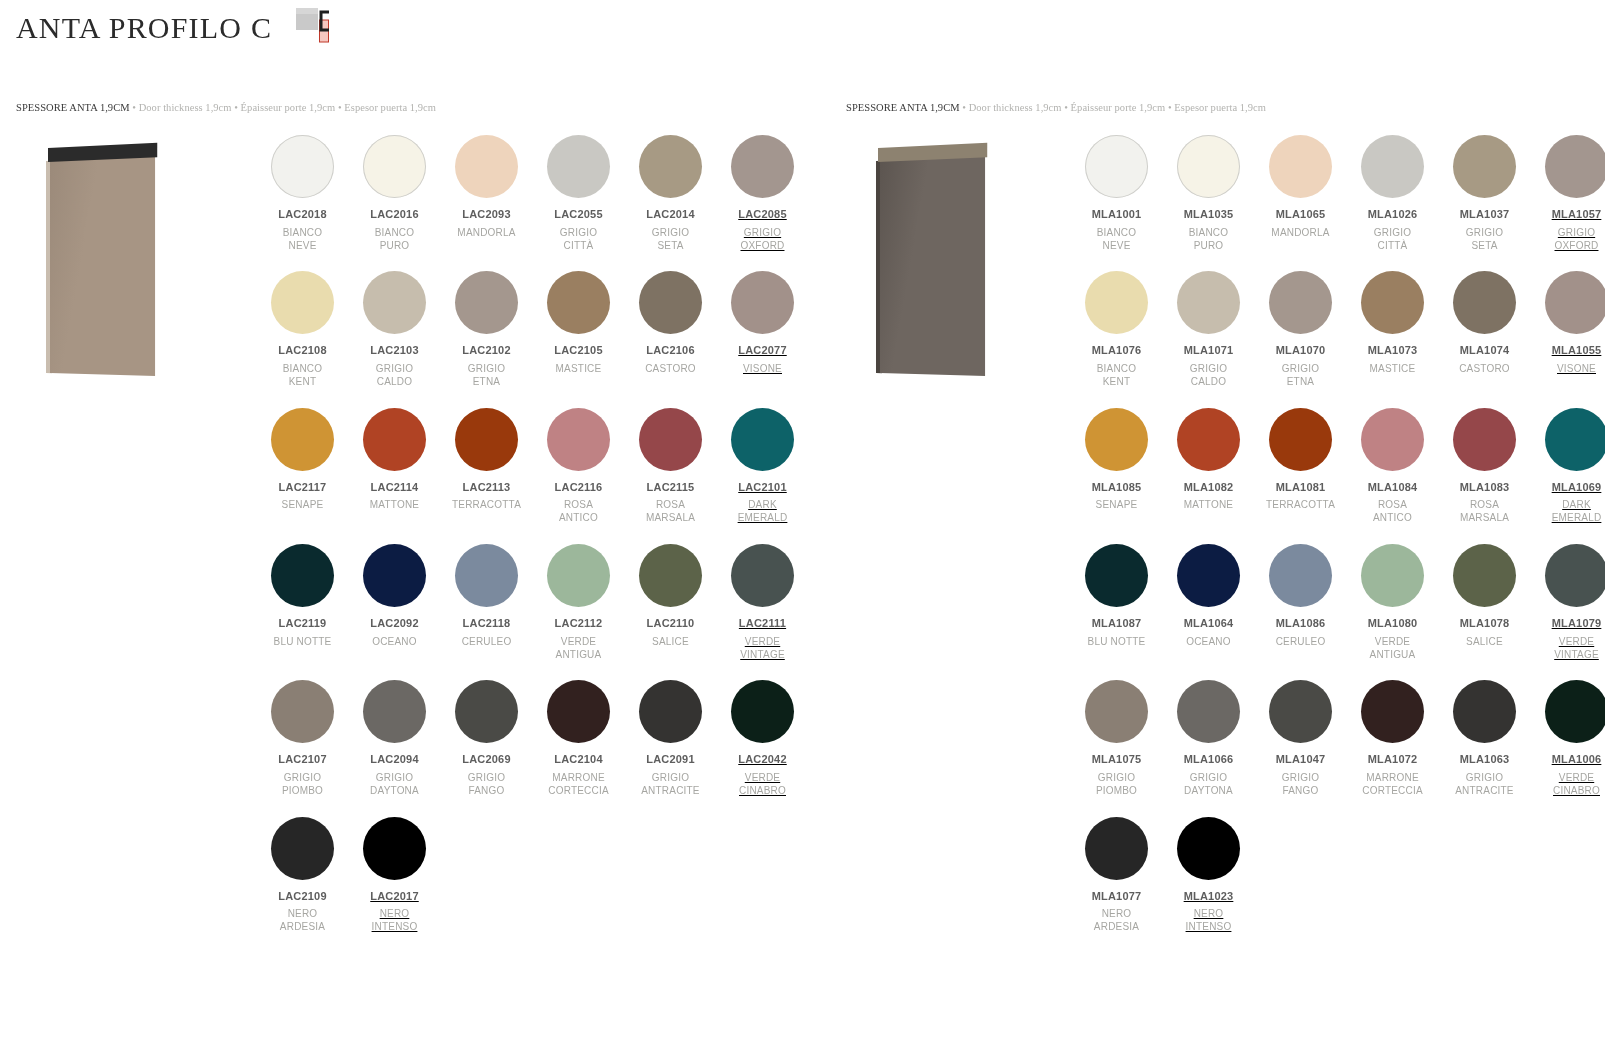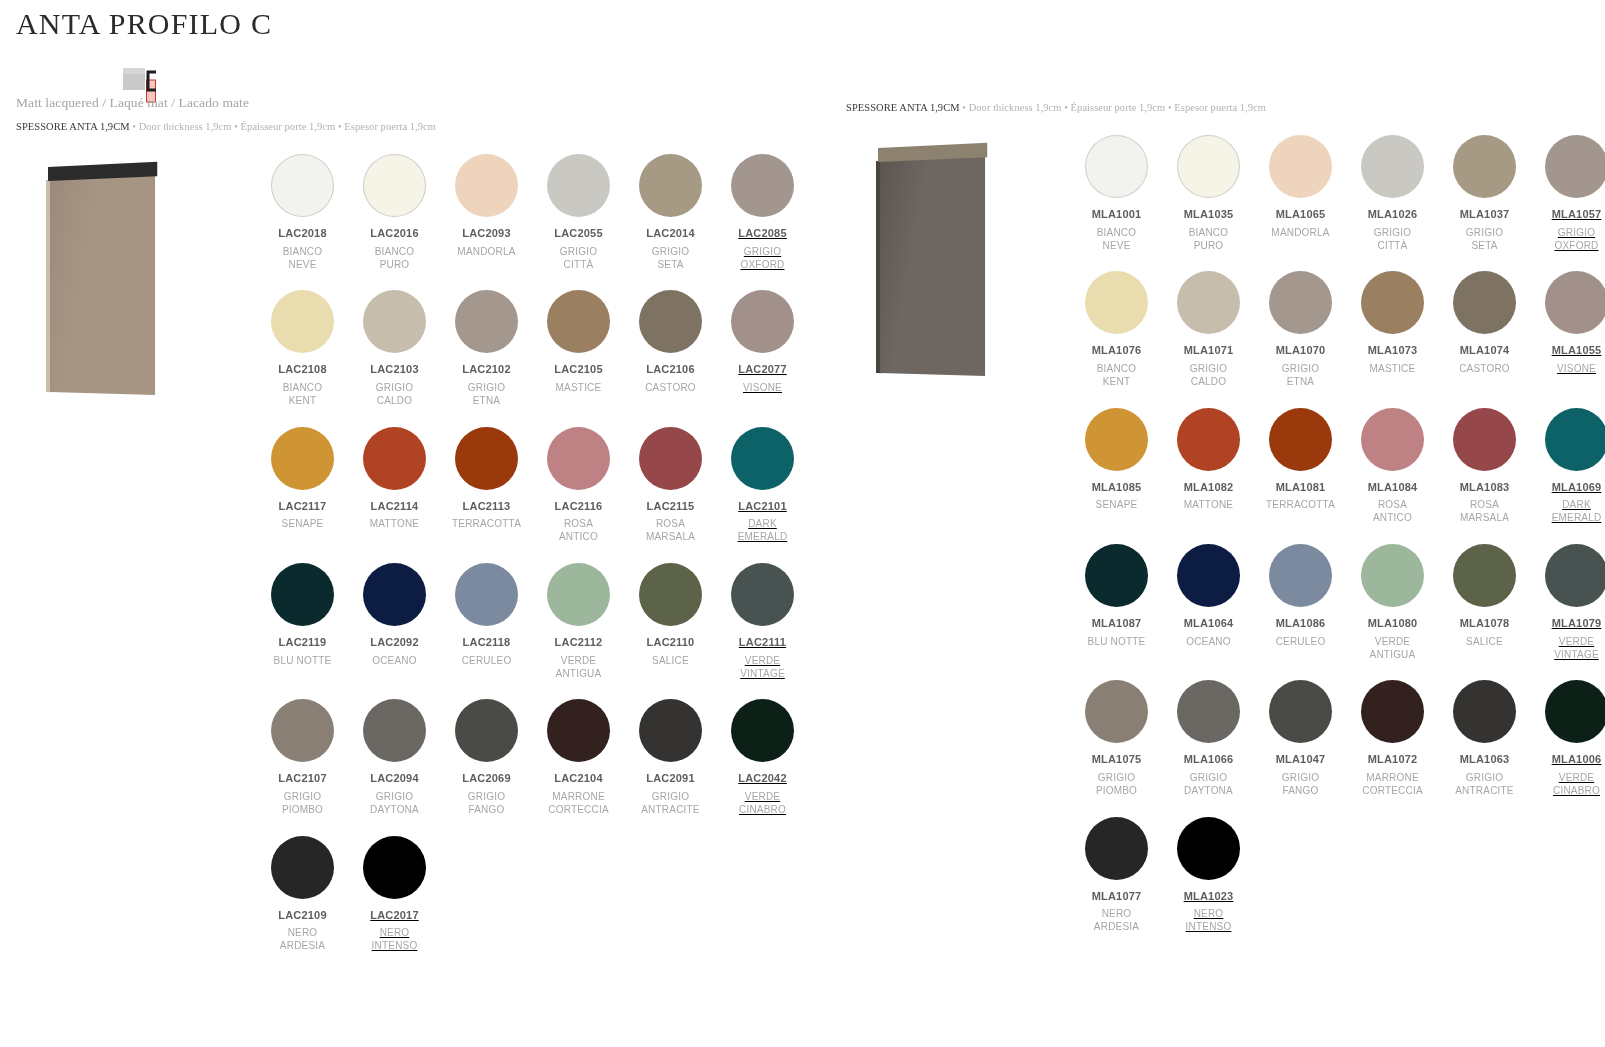--- a/index.html
+++ b/index.html
@@ -8,21 +8,21 @@
     width: 1605px;
     height: 1047px;
     background: #ffffff;
     font-family: "Liberation Sans", sans-serif;
     overflow: hidden;
   }
   .page { position: relative; width: 1605px; height: 1047px; background:#fff; }
 
   
   .header { position: absolute; left: 16px; top: 6px; }
-  .title-row { display: flex; align-items: center; gap: 24px; flex-direction: column; }
+  .title-row { display: flex; align-items: center; gap: 24px; }
   .page-title {
     font-family: "Liberation Serif", serif;
     font-size: 30px;
     letter-spacing: 1.2px;
     color: #2b2b2b;
     font-weight: 400;
     line-height: 1.2;
   }
   .profile-icon { width: 42px; height: 44px; position: relative; display:block; }
   .page-subtitle {
@@ -148,21 +148,20 @@
       <svg class="profile-icon" viewBox="0 0 42 44" xmlns="http://www.w3.org/2000/svg">
         <rect x="0" y="2" width="22" height="22" fill="#c9c9c9"></rect>
         <rect x="0" y="2" width="22" height="6" fill="#d6d6d6"></rect>
         <rect x="23.5" y="14" width="9" height="22" fill="#f6c7c0" stroke="#c0392b" stroke-width="1"></rect>
         <path d="M33 6 L25 6 L25 24 L33 24" fill="none" stroke="#1f1f1f" stroke-width="3"></path>
       </svg>
     </div>
   </div>
 
   <div class="col col-left">
-    <div class="cat-sub">Matt lacquered / Laqué mat / Lacado mate</div>
     <div class="cat-spec">
       <b>SPESSORE ANTA 1,9CM</b><span> • Door thickness 1,9cm • Épaisseur porte 1,9cm • Espesor puerta 1,9cm</span>
     </div>
     <div class="body-row">
       <div class="door-wrap">
         <div class="door" id="door-0">
           <div class="edge" style="background: rgb(201, 189, 175);"></div>
           <div class="panel">
               <div class="face" style="background: linear-gradient(100deg, rgb(155, 138, 122) 0%, rgb(167, 149, 132) 35%, rgb(167, 149, 132) 100%);"></div>
             </div>

